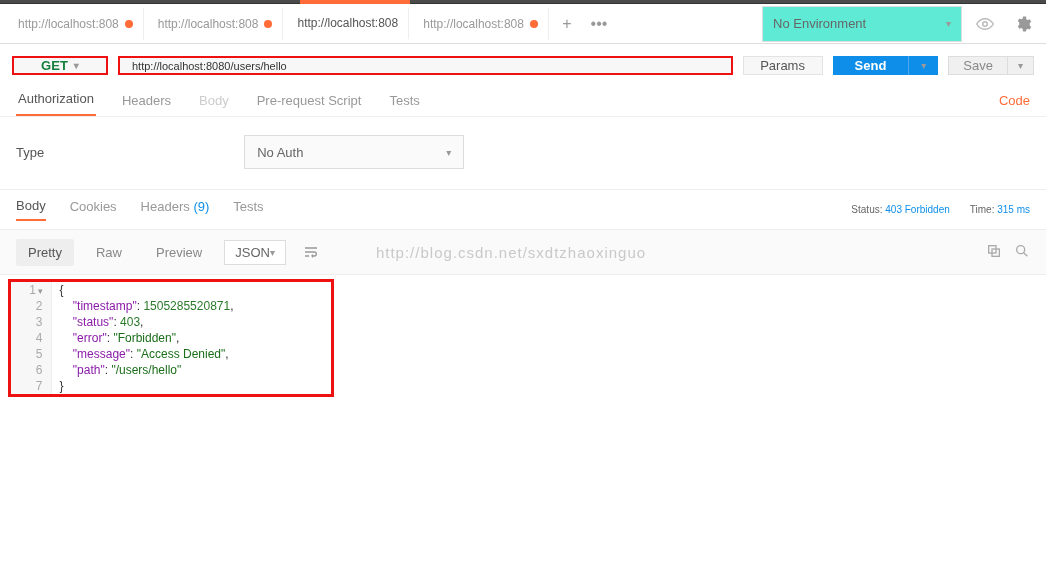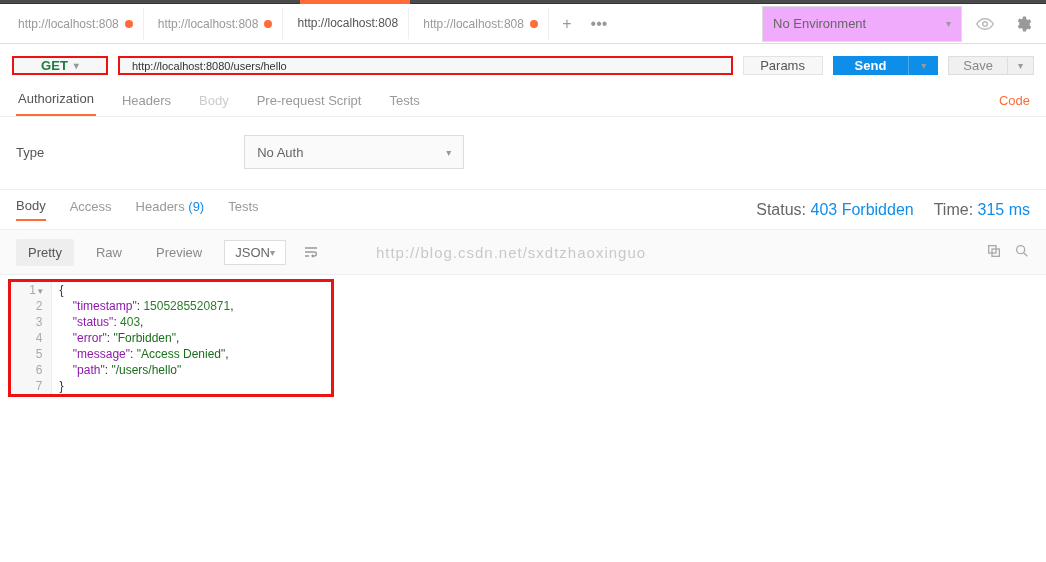--- a/index.html
+++ b/index.html
@@ -8,21 +8,21 @@
   .topbar::after { content:""; position:absolute; left:300px; top:0; width:110px; height:4px; background:#ff6c37;}
   .row { display: flex; align-items: center; }
   .tabs-row { height: 40px; border-bottom: 1px solid #ddd; padding: 0 8px; }
   .tabs { display: flex; align-items: center; flex: 1; gap: 4px; }
   .tab { display:flex; align-items:center; gap:6px; height:32px; padding:0 10px; border-right:1px solid #eee; color:#999; font-size:12px; cursor:pointer; max-width:150px;}
   .tab.active { color:#555; border-bottom:2px solid transparent;}
   .tab .dot { width:8px; height:8px; border-radius:50%; background:#ff6c37; flex:none;}
   .tab .lbl { white-space:nowrap; overflow:hidden; text-overflow:ellipsis;}
   .tab-add { width:28px; height:28px; display:flex; align-items:center; justify-content:center; color:#999; cursor:pointer; font-size:16px;}
   .env { display:flex; align-items:center; gap:8px;}
-  .env-select { width:200px; height:36px; border:1px solid #ddd; background:#f0abfc; display:flex; align-items:center; justify-content:space-between; padding:12px 10px; color:#666; cursor:pointer;}
+  .env-select { width:200px; height:36px; border:1px solid #ddd; background:#5eead4; display:flex; align-items:center; justify-content:space-between; padding:12px 10px; color:#666; cursor:pointer;}
   .icon-btn { width:30px; height:28px; display:flex; align-items:center; justify-content:center; color:#999; cursor:pointer;}
   .req-row { padding:12px 12px 8px; display:flex; gap:10px; align-items:stretch;}
   .method { width:96px; border:2px solid #e11; background:#f7f7f7; display:flex; align-items:center; justify-content:center; gap:6px; font-weight:600; color:#15803d; cursor:pointer;}
   .urlbox { flex:1; border:2px solid #e11; background:#f7f7f7; display:flex; align-items:center; padding:0 12px;}
   .urlbox input { border:none; background:transparent; width:100%; font-size:11px; color:#333; outline:none;}
   .params-btn { width:80px; background:#f7f7f7; border:1px solid #e3e3e3; display:flex; align-items:center; justify-content:center; cursor:pointer;}
   .send { display:flex;}
   .send-main { background:#0f8ee9; color:#fff; padding:0 22px; display:flex; align-items:center; font-weight:600; cursor:pointer;}
   .send-dd { background:#0f8ee9; border-left:1px solid rgba(255,255,255,.25); width:30px; display:flex; align-items:center; justify-content:center; color:#fff; cursor:pointer;}
   .save { display:flex;}
@@ -31,21 +31,21 @@
   .subtabs { display:flex; gap:24px; padding:0 16px; height:34px; align-items:flex-end; border-bottom:1px solid #eee;}
   .subtab { padding:0 2px 8px; color:#999; cursor:pointer; font-size:13px;}
   .subtab.active { color:#555; border-bottom:2px solid #ff6c37; font-weight:500;}
   .code-link { margin-left:auto; color:#ff6c37; cursor:pointer; padding-bottom:8px;}
   .auth-area { padding:18px 16px 20px; display:flex; align-items:center; gap:200px; border-bottom:1px solid #eee;}
   .type-select { width:220px; height:34px; border:1px solid #ddd; background:#fafafa; display:flex; align-items:center; justify-content:space-between; padding:0 12px; color:#666; cursor:pointer;}
   .resp-tabs { display:flex; align-items:center; padding:0 16px; height:40px; border-bottom:1px solid #eee;}
   .resp-tab { margin-right:24px; color:#999; cursor:pointer; padding-bottom:6px;}
   .resp-tab.active { color:#555; border-bottom:2px solid #ff6c37; font-weight:500;}
   .count { color:#0f8ee9;}
-  .resp-meta { margin-left:auto; display:flex; gap:20px; font-size:16px; color:#666;}
+  .resp-meta { margin-left:auto; display:flex; gap:20px; font-size:10px; color:#666;}
   .resp-meta .val { color:#0f8ee9;}
   .viewer-bar { display:flex; align-items:center; gap:10px; padding:8px 16px; border-bottom:1px solid #eee; background:#fafafa;}
   .vbtn { padding:6px 12px; color:#888; cursor:pointer; border-radius:2px;}
   .vbtn.active { background:#eee; color:#555;}
   .json-dd { border:1px solid #ddd; padding:4px 10px; display:flex; align-items:center; color:#666; cursor:pointer; background:#fff;}
   .watermark { margin-left:40px; color:#c9c9c9; font-family: "Microsoft YaHei", sans-serif; letter-spacing:1px; font-size:15px;}
   .viewer-right { margin-left:auto; display:flex; gap:12px; color:#aaa;}
   .code-area { position:relative; border:3px solid #e11; margin:4px 8px 0 8px; width:326px;}
   .code-area table { border-collapse:collapse; width:100%; font-family: Consolas, Menlo, monospace; font-size:12px;}
   .gutter { width:40px; text-align:right; color:#aaa; background:#f7f7f7; padding:1px 8px; border-right:1px solid #eee; user-select:none;}
@@ -143,21 +143,21 @@
 <div class="auth-area">
   <span>Type</span>
   <div class="type-select">
     <span>No Auth</span>
     <span class="chev chev-down"></span>
   </div>
 </div>
 
 <div class="resp-tabs">
   <div class="resp-tab active">Body</div>
-  <div class="resp-tab">Access</div>
+  <div class="resp-tab">Cookies</div>
   <div class="resp-tab">
     <span>Headers</span>
     <span class="count">(9)</span>
   </div>
   <div class="resp-tab">Tests</div>
   <div class="resp-meta">
     <div><span>Status:</span> <span class="val">403 Forbidden</span></div>
     <div><span>Time:</span> <span class="val">315 ms</span></div>
   </div>
 </div>

